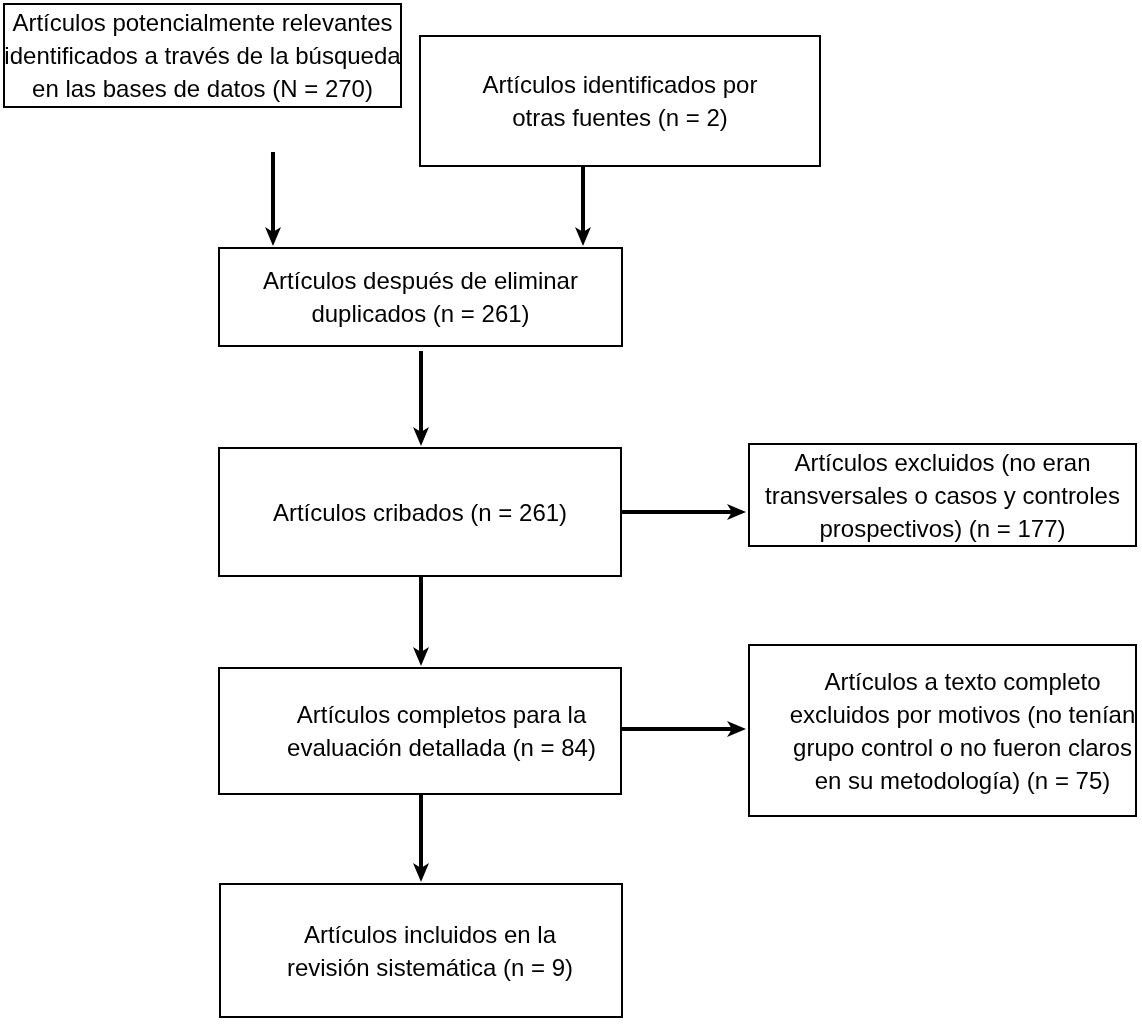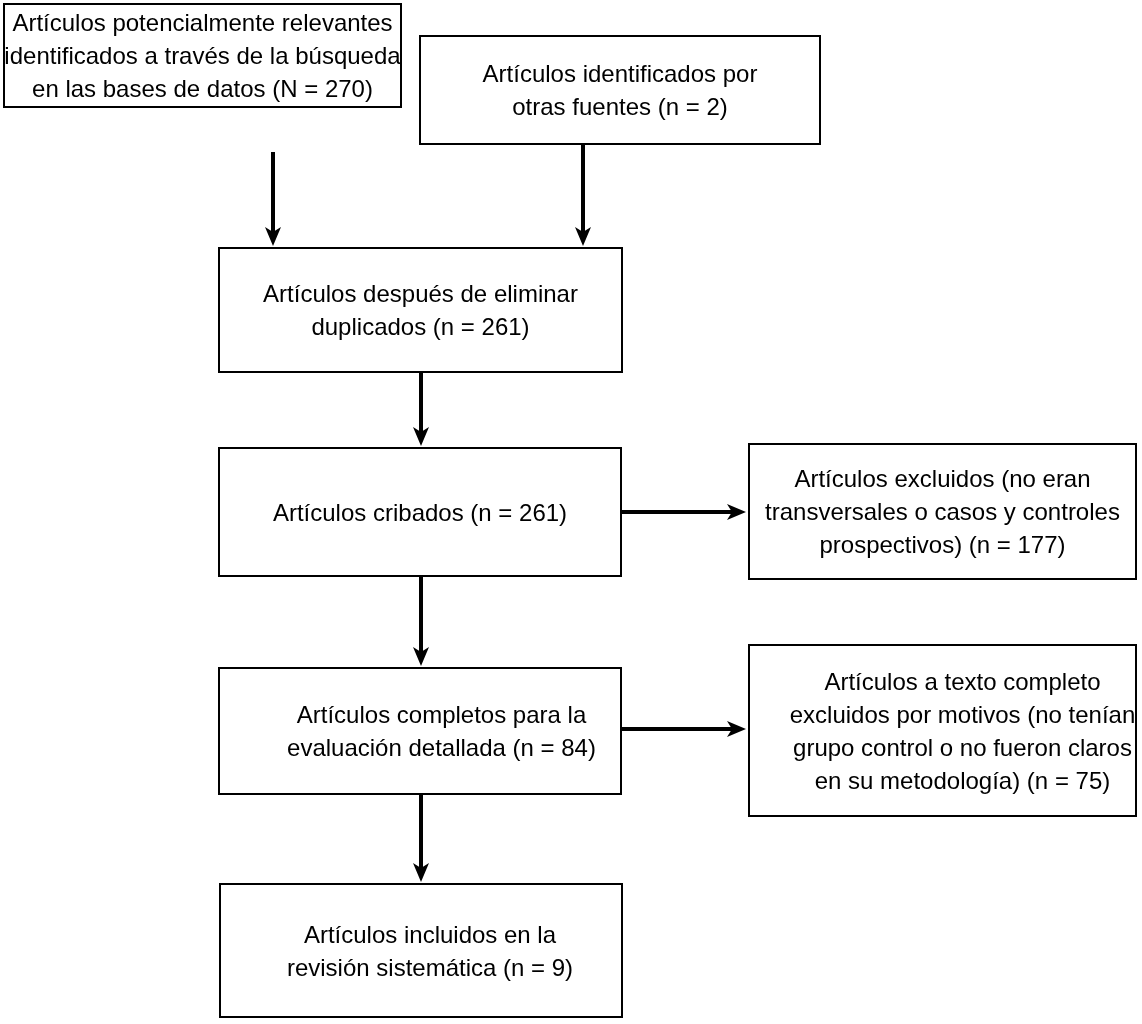--- a/index.html
+++ b/index.html
@@ -36,24 +36,24 @@
     text-align: center;
     font-size: 24px;
     line-height: 33px;
     letter-spacing: 0;
   }
   .box .line {
     white-space: nowrap;
   }
   
   .b-identified      { left: 3px;   top: 3px;   width: 399px; height: 105px; }
-  .b-other-sources   { left: 419px; top: 35px;  width: 402px; height: 110px; }
-  .b-deduplicated    { left: 218px; top: 247px; width: 405px; height: 126px; justify-content: center; }
+  .b-other-sources   { left: 419px; top: 35px;  width: 402px; height: 132px; }
+  .b-deduplicated    { left: 218px; top: 247px; width: 405px; height: 100px; justify-content: center; }
   .b-screened        { left: 218px; top: 447px; width: 404px; height: 130px; }
-  .b-excluded-screen { left: 748px; top: 443px; width: 389px; height: 137px; text-align: right; }
+  .b-excluded-screen { left: 748px; top: 443px; width: 389px; height: 104px; text-align: right; }
   .b-fulltext        { left: 218px; top: 667px; width: 404px; height: 128px; padding-left: 43px; }
   .b-excluded-full   { left: 748px; top: 644px; width: 389px; height: 173px; padding-left: 40px; }
   .b-included        { left: 219px; top: 883px; width: 404px; height: 135px; padding-left: 18px; }
 </style>
 </head>
 <body>
 
 <div class="canvas">
 
   <svg class="arrow-layer" viewBox="0 0 1142 1024" xmlns="http://www.w3.org/2000/svg">

